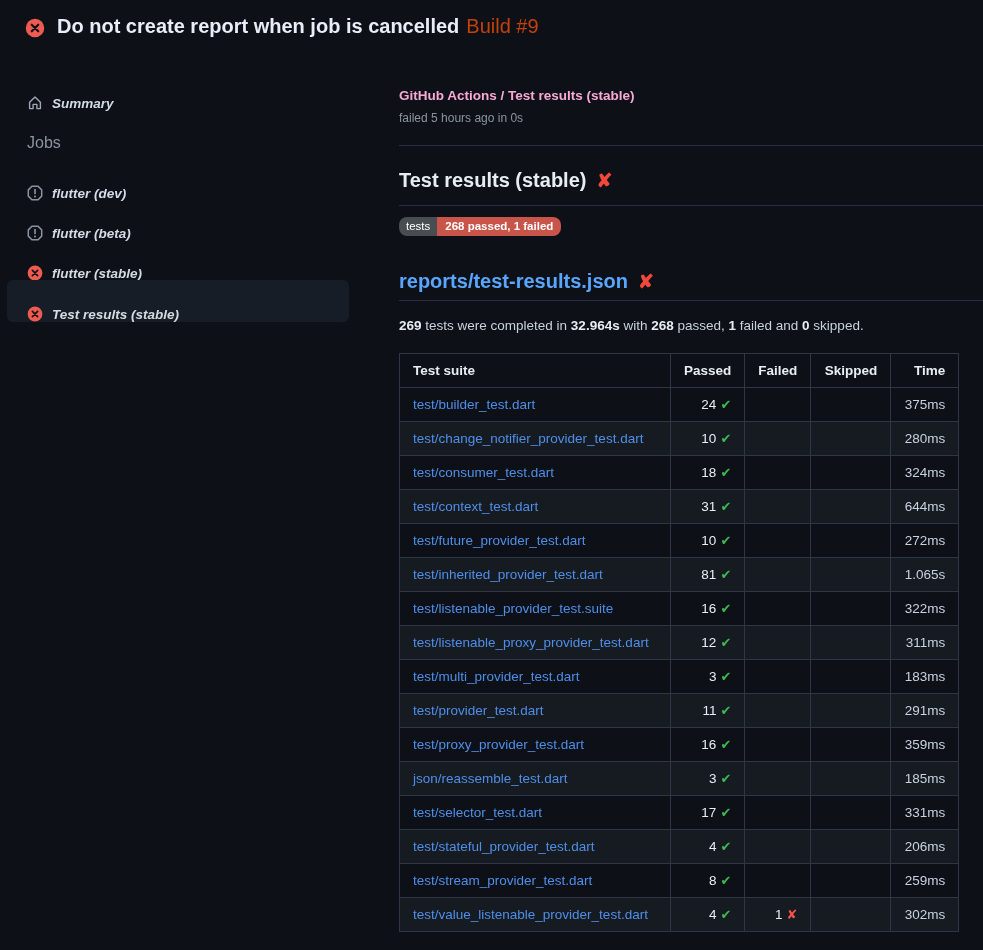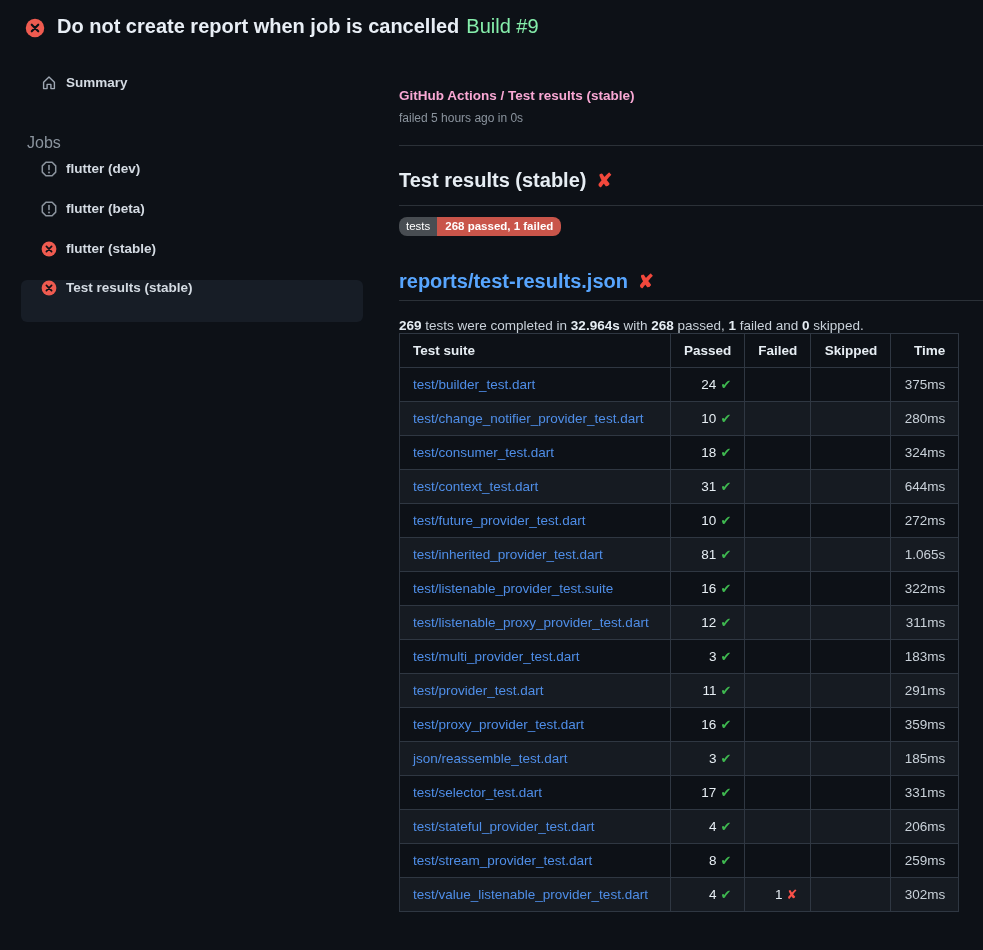--- a/index.html
+++ b/index.html
@@ -9,25 +9,25 @@
     font-family:"Liberation Sans", sans-serif;
     color:#c9d1d9;
     position:relative;
   }
   .app { position:absolute; inset:0; }
 
   
   .topbar { position:absolute; top:0; left:0; right:0; height:56px; }
   .topbar .fail-circle { position:absolute; left:25px; top:18px; width:20px; height:20px; }
   .topbar-title { position:absolute; left:57px; top:15px; font-size:20px; font-weight:700; color:#e8eef5; white-space:nowrap; }
-  .topbar-build { font-weight:400; color:#86efac; margin-left:7px; }
+  .topbar-build { font-weight:400; color:#c2410c; margin-left:7px; }
 
   
   .sidebar { position:absolute; top:0; left:0; width:380px; bottom:0; }
-  .nav-row { position:absolute; left:21px; width:342px; height:40px; display:flex; align-items:flex-start; padding-left:20px; border-radius:6px; cursor:pointer; }
+  .nav-row { position:absolute; left:7px; width:342px; height:40px; display:flex; align-items:flex-end; padding-left:20px; border-radius:6px; cursor:pointer;font-style:italic; }
   .nav-row .ic { width:16px; height:16px; margin-right:9px; flex:0 0 16px; display:flex; align-items:center; }
   .nav-row .lbl { font-size:13.5px; font-weight:600; color:#d4dbe3; white-space:nowrap; }
   .nav-row.selected { background:#171d26; }
   #summary-row { top:75px; height:36px; }
   .jobs-heading { position:absolute; left:27px; top:134px; font-size:16px; color:#8b949e; }
   #jobs-list .nav-row:nth-child(1) { top:161px; }
   #jobs-list .nav-row:nth-child(2) { top:201px; }
   #jobs-list .nav-row:nth-child(3) { top:241px; }
   #jobs-list .nav-row:nth-child(4) { top:280px; height:42px; }
 
@@ -43,21 +43,21 @@
   .heading-x { color:#f2483c; font-size:19px; margin-left:10px; font-weight:700; }
   .badge { position:absolute; top:217px; left:0; display:inline-flex; height:19px; font-size:11.5px; border-radius:8px; overflow:hidden; line-height:19px; }
   .badge .badge-label { background:#484d52; color:#fff; padding:0 7px; }
   .badge .badge-value { background:#c9554a; color:#fff; padding:0 8px; font-weight:600; }
   .report-heading { position:absolute; top:270px; left:0; font-size:20px; font-weight:700; white-space:nowrap; }
   .report-heading a { color:#58a6ff; text-decoration:none; cursor:pointer; }
   .summary-line { position:absolute; top:318px; left:0; font-size:13.5px; color:#c9d1d9; }
   .summary-line .b { font-weight:700; color:#e6edf3; }
 
   
-  .results-table { position:absolute; top:333px; left:0; border-collapse:collapse; table-layout:fixed; font-size:13.5px;padding-left:16px; }
+  .results-table { position:absolute; top:353px; left:0; border-collapse:collapse; table-layout:fixed; font-size:13.5px;padding-left:16px; }
   .results-table th, .results-table td { border:1px solid #2f3742; height:34px; padding:0 13px; white-space:nowrap; overflow:hidden; }
   .results-table th { color:#e6edf3; font-weight:700; text-align:right; }
   .results-table th:first-child { text-align:left; }
   .results-table td { text-align:right; color:#c9d1d9; }
   .results-table td:first-child { text-align:left; }
   .results-table tbody tr:nth-child(even) { background:#161b22; }
   .results-table a.suite-link { color:#4f8ee8; text-decoration:none; cursor:pointer; }
   .col-suite { width:271px; } .col-passed { width:68px; } .col-failed { width:65px; }
   .col-skipped { width:80px; } .col-time { width:68px; }
   .check { color:#3fb950; font-size:13px; margin-left:4px; }

